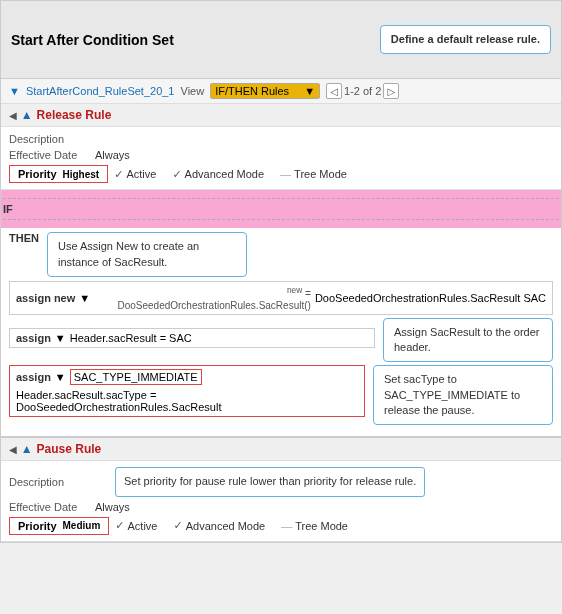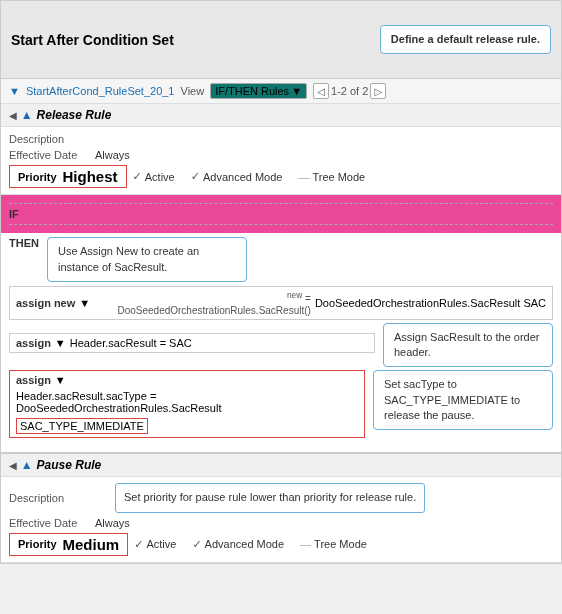--- a/index.html
+++ b/index.html
@@ -46,24 +46,24 @@
     }
     .toolbar-label {
       font-size: 11px;
       color: #555;
     }
     .view-select {
       display: flex;
       align-items: center;
       border: 1px solid #aaa;
       border-radius: 2px;
-      background: #0f766e;
+      background: #eab308;
       padding: 1px 4px;
       font-size: 11px;
-      gap: 2px;
+      gap: 15px;
     }
     .nav-arrows {
       display: flex;
       align-items: center;
       gap: 2px;
       font-size: 11px;
       color: #555;
     }
     .arrow-btn {
       width: 16px;
@@ -81,22 +81,21 @@
       display: flex;
       align-items: center;
       padding: 4px 8px;
       background: #f0f0f0;
       border-bottom: 1px solid #ddd;
       gap: 4px;
     }
     .section-title {
       font-size: 12px;
       font-weight: bold;
-      color: #000000;
-      font-style: italic;
+      color: #b91c1c;
     }
     .collapse-icon {
       font-size: 10px;
       color: #555;
       cursor: pointer;
     }
     .section-body {
       padding: 4px 8px;
       border-bottom: 1px solid #ddd;
     }
@@ -121,21 +120,21 @@
       border: 1px solid #d44;
       padding: 2px 8px;
       gap: 6px;
       background: #fff;
     }
     .priority-label {
       font-size: 11px;
       font-weight: bold;
     }
     .priority-value {
-      font-size: 15px;
+      font-size: 10px;
       font-weight: bold;
     }
     .mode-row {
       display: flex;
       align-items: center;
       gap: 16px;
       padding: 2px 0;
     }
     .mode-item {
       display: flex;
@@ -146,22 +145,22 @@
     }
     .checkmark {
       color: #555;
       font-size: 11px;
     }
     .dashed-line {
       border-top: 1px dashed #aaa;
       margin: 4px 0;
     }
     .if-section {
-      padding: 4px 8px;
-      background: #ec4899;
+      padding: 4px 2px;
+      background: #f9a8d4;
     }
     .if-label {
       font-size: 11px;
       font-weight: bold;
       color: #333;
       margin-bottom: 2px;
     }
     .condition-row {
       display: flex;
       align-items: center;
@@ -314,22 +313,22 @@
         </div>
         <div class="tooltip-box" style="max-width:170px;">
           <span>Assign SacResult to the order header.</span>
         </div>
       </div>
 
       <div style="display:flex; align-items:flex-start; gap:8px; margin-bottom:3px;">
         <div class="assign-row highlight" style="flex:1; flex-wrap:wrap;">
           <span class="assign-label">assign</span>
           <span>▼</span>
+          <span style="background:#fff; border:1px solid #d44; padding:1px 3px;">SAC_TYPE_IMMEDIATE</span>
           <span>Header.sacResult.sacType = DooSeededOrchestrationRules.SacResult</span>
-          <span style="background:#fff; border:1px solid #d44; padding:1px 3px;">SAC_TYPE_IMMEDIATE</span>
         </div>
         <div class="tooltip-box" style="max-width:180px;">
           <span>Set sacType to SAC_TYPE_IMMEDIATE
 to release the pause.</span>
         </div>
       </div>
     </div>
 
     <div style="border-top:2px solid #ccc; margin-top:4px;"></div>
     <div class="section-header">

